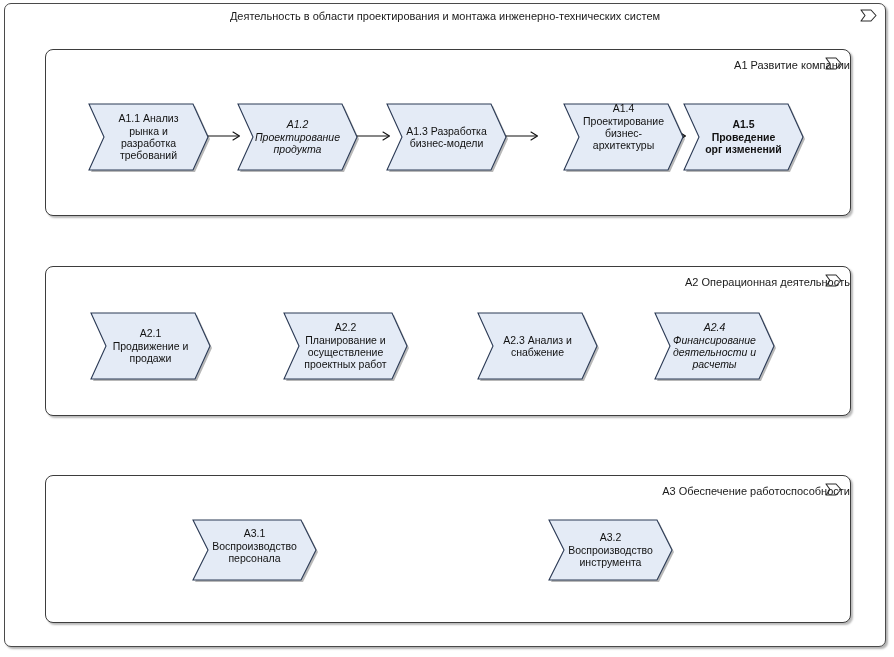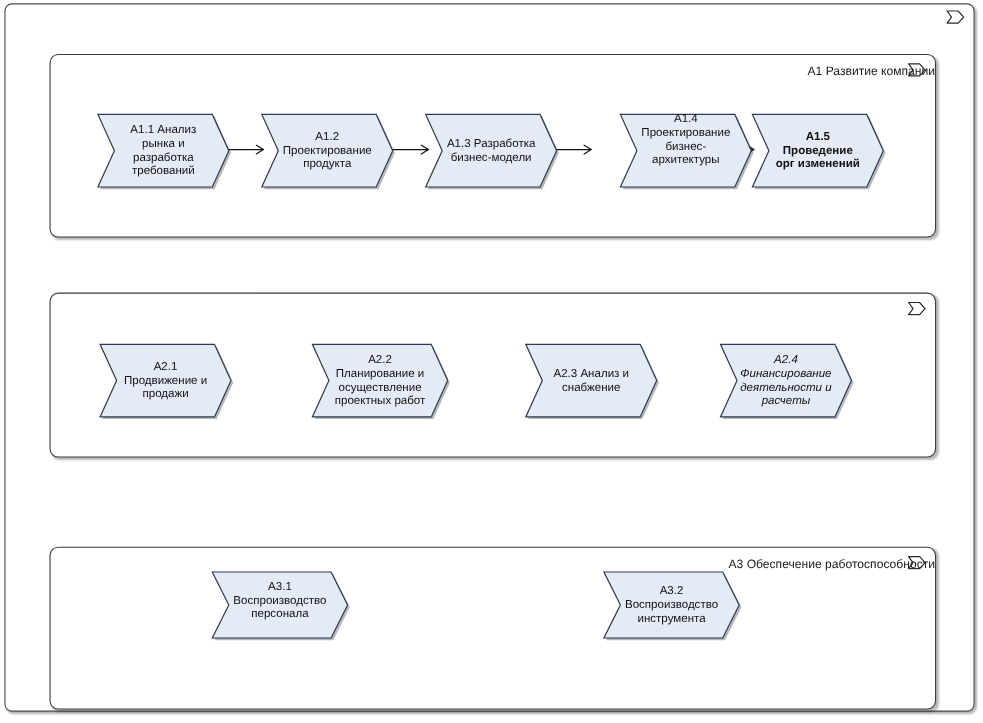--- a/index.html
+++ b/index.html
@@ -105,20 +105,21 @@
   .connector {
     position: absolute;
   }
   .connector svg { display: block; overflow: visible; }
 </style>
 </head>
 <body>
 
 <div id="diagram-root">
 
+  <div class="frame-title">Деятельность в области проектирования и монтажа инженерно-технических систем</div>
 
   <div class="corner-icon" id="frame-corner-icon" style="right:8px; top:5px;">
     <svg width="17" height="13" viewBox="0 0 17 13">
       <path d="M1 1 H11 L16 6.5 L11 12 H1 L5 6.5 Z" fill="none" stroke="#2b2b2b" stroke-width="1.1" stroke-linejoin="round"></path>
     </svg>
   </div>
 
   <div id="groups-layer">
       <div class="group-box" style="left: 40px; top: 45px; width: 806px; height: 167px;">
         <div class="group-title">A1 Развитие компании</div>
@@ -155,21 +156,21 @@
       <div class="chev" style="left: 84px; top: 100px; width: 119px; height: 66px;">
         <svg class="chev-svg" width="119" height="66" viewBox="0 0 119 66">
           <polygon points="0,0 104,0 119,33 104,66 0,66 15,33" fill="rgba(0,0,0,0.28)" transform="translate(2,2)"></polygon>
           <polygon points="0,0 104,0 119,33 104,66 0,66 15,33" fill="#e4ebf6" stroke="#2b3a55" stroke-width="1.1" stroke-linejoin="miter"></polygon>
         </svg>
         <div class="chev-label">A1.1 Анализ
 рынка и
 разработка
 требований</div>
       </div>
-      <div class="chev" style="left: 233px; top: 100px; width: 119px; height: 66px;">
+      <div class="chev" style="left: 233px; top: 100px; width: 119px; height: 66px; font-style: italic;">
         <svg class="chev-svg" width="119" height="66" viewBox="0 0 119 66">
           <polygon points="0,0 104,0 119,33 104,66 0,66 15,33" fill="rgba(0,0,0,0.28)" transform="translate(2,2)"></polygon>
           <polygon points="0,0 104,0 119,33 104,66 0,66 15,33" fill="#e4ebf6" stroke="#2b3a55" stroke-width="1.1" stroke-linejoin="miter"></polygon>
         </svg>
         <div class="chev-label">A1.2
 Проектирование
 продукта</div>
       </div>
       <div class="chev" style="left: 382px; top: 100px; width: 119px; height: 66px;">
         <svg class="chev-svg" width="119" height="66" viewBox="0 0 119 66">
@@ -191,20 +192,21 @@
       </div>
       <div class="chev" style="left: 679px; top: 100px; width: 119px; height: 66px; font-weight: bold;">
         <svg class="chev-svg" width="119" height="66" viewBox="0 0 119 66">
           <polygon points="0,0 104,0 119,33 104,66 0,66 15,33" fill="rgba(0,0,0,0.28)" transform="translate(2,2)"></polygon>
           <polygon points="0,0 104,0 119,33 104,66 0,66 15,33" fill="#e4ebf6" stroke="#2b3a55" stroke-width="1.1" stroke-linejoin="miter"></polygon>
         </svg>
         <div class="chev-label">A1.5 Проведение
 орг изменений</div>
       </div>
       <div class="group-box" style="left: 40px; top: 262px; width: 806px; height: 150px;">
+        <div class="group-title">A2 Операционная деятельность</div>
         <div class="corner-icon" style="right: 8px; top: 7px;">
           <svg width="17" height="13" viewBox="0 0 17 13">
             <path d="M1 1 H11 L16 6.5 L11 12 H1 L5 6.5 Z" fill="none" stroke="#2b2b2b" stroke-width="1.1" stroke-linejoin="round"></path>
           </svg>
         </div>
       </div>
       <div class="chev" style="left: 86px; top: 309px; width: 119px; height: 66px;">
         <svg class="chev-svg" width="119" height="66" viewBox="0 0 119 66">
           <polygon points="0,0 104,0 119,33 104,66 0,66 15,33" fill="rgba(0,0,0,0.28)" transform="translate(2,2)"></polygon>
           <polygon points="0,0 104,0 119,33 104,66 0,66 15,33" fill="#e4ebf6" stroke="#2b3a55" stroke-width="1.1" stroke-linejoin="miter"></polygon>
@@ -234,21 +236,21 @@
       <div class="chev" style="left: 650px; top: 309px; width: 119px; height: 66px; font-style: italic;">
         <svg class="chev-svg" width="119" height="66" viewBox="0 0 119 66">
           <polygon points="0,0 104,0 119,33 104,66 0,66 15,33" fill="rgba(0,0,0,0.28)" transform="translate(2,2)"></polygon>
           <polygon points="0,0 104,0 119,33 104,66 0,66 15,33" fill="#e4ebf6" stroke="#2b3a55" stroke-width="1.1" stroke-linejoin="miter"></polygon>
         </svg>
         <div class="chev-label">A2.4
 Финансирование
 деятельности и
 расчеты</div>
       </div>
-      <div class="group-box" style="left: 40px; top: 471px; width: 806px; height: 148px; margin-top: 22px;">
+      <div class="group-box" style="left: 40px; top: 471px; width: 806px; height: 148px;">
         <div class="group-title">A3 Обеспечение работоспособности</div>
         <div class="corner-icon" style="right: 8px; top: 7px;">
           <svg width="17" height="13" viewBox="0 0 17 13">
             <path d="M1 1 H11 L16 6.5 L11 12 H1 L5 6.5 Z" fill="none" stroke="#2b2b2b" stroke-width="1.1" stroke-linejoin="round"></path>
           </svg>
         </div>
       </div>
       <div class="chev" style="left: 188px; top: 516px; width: 123px; height: 52px;">
         <svg class="chev-svg" width="123" height="60" viewBox="0 0 123 60">
           <polygon points="0,0 108,0 123,30 108,60 0,60 15,30" fill="rgba(0,0,0,0.28)" transform="translate(2,2)"></polygon>

